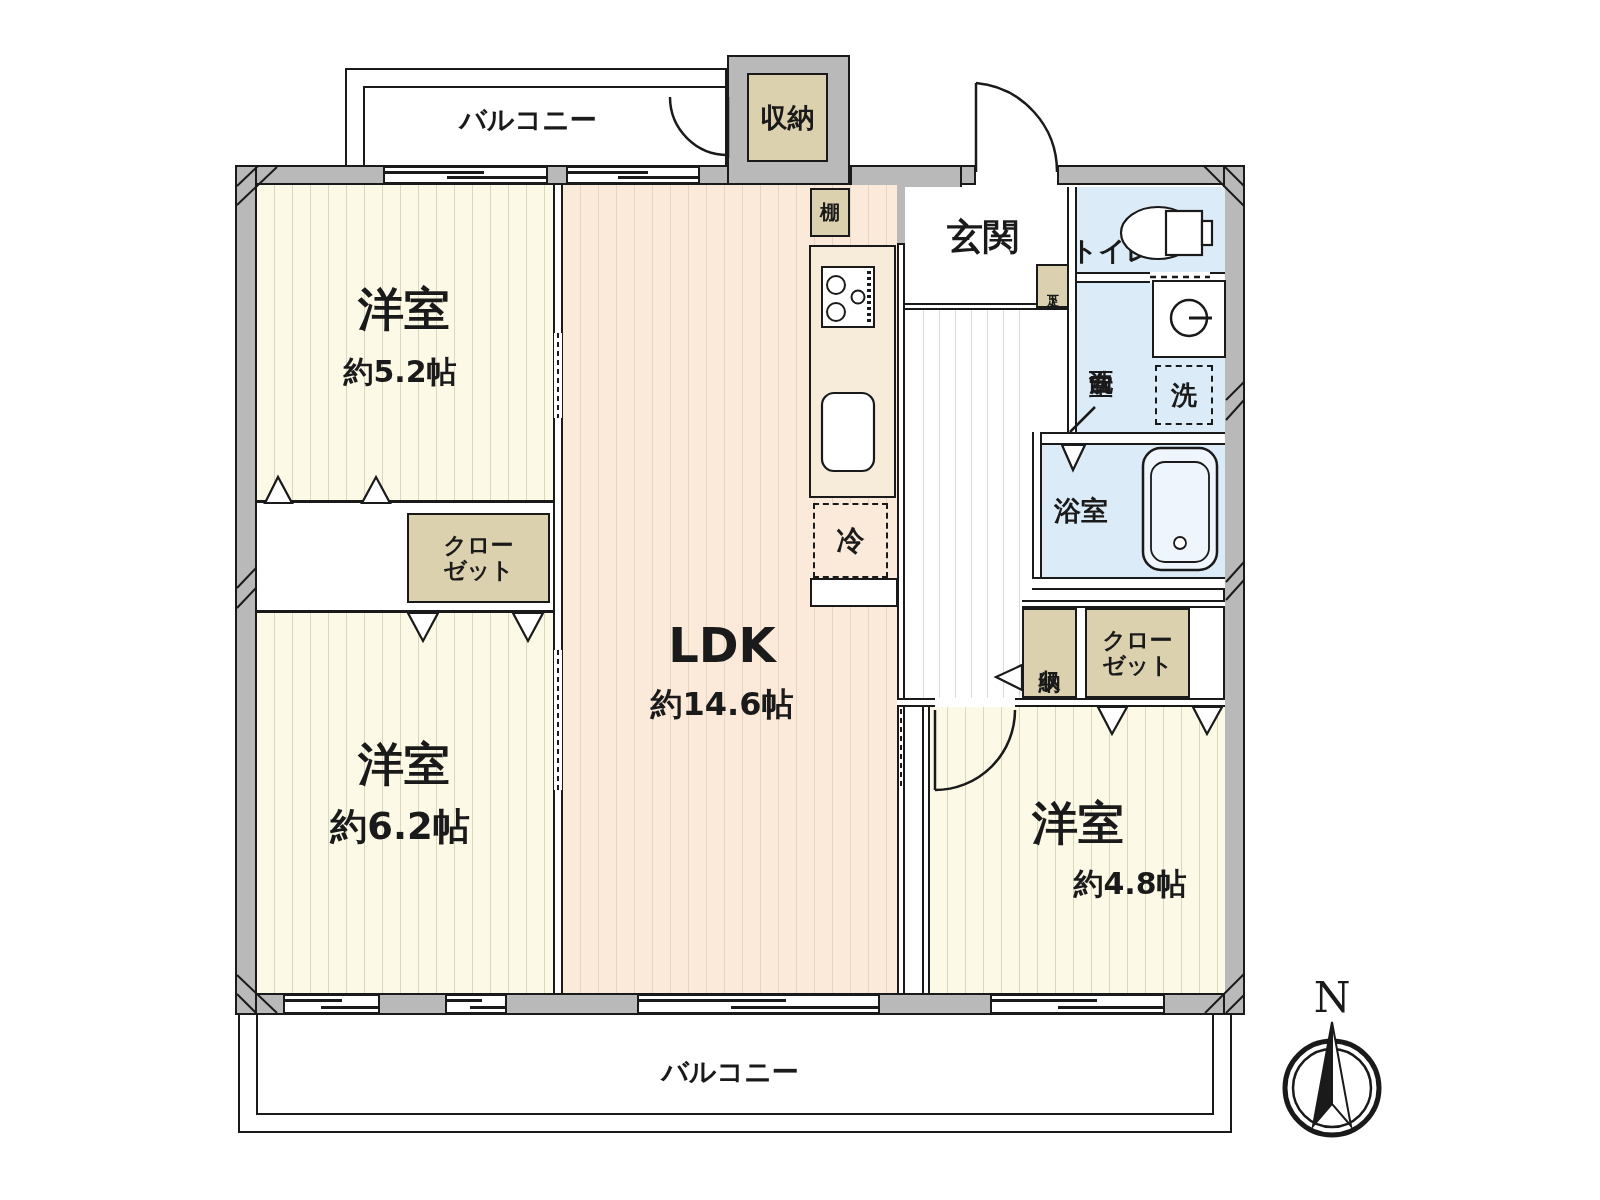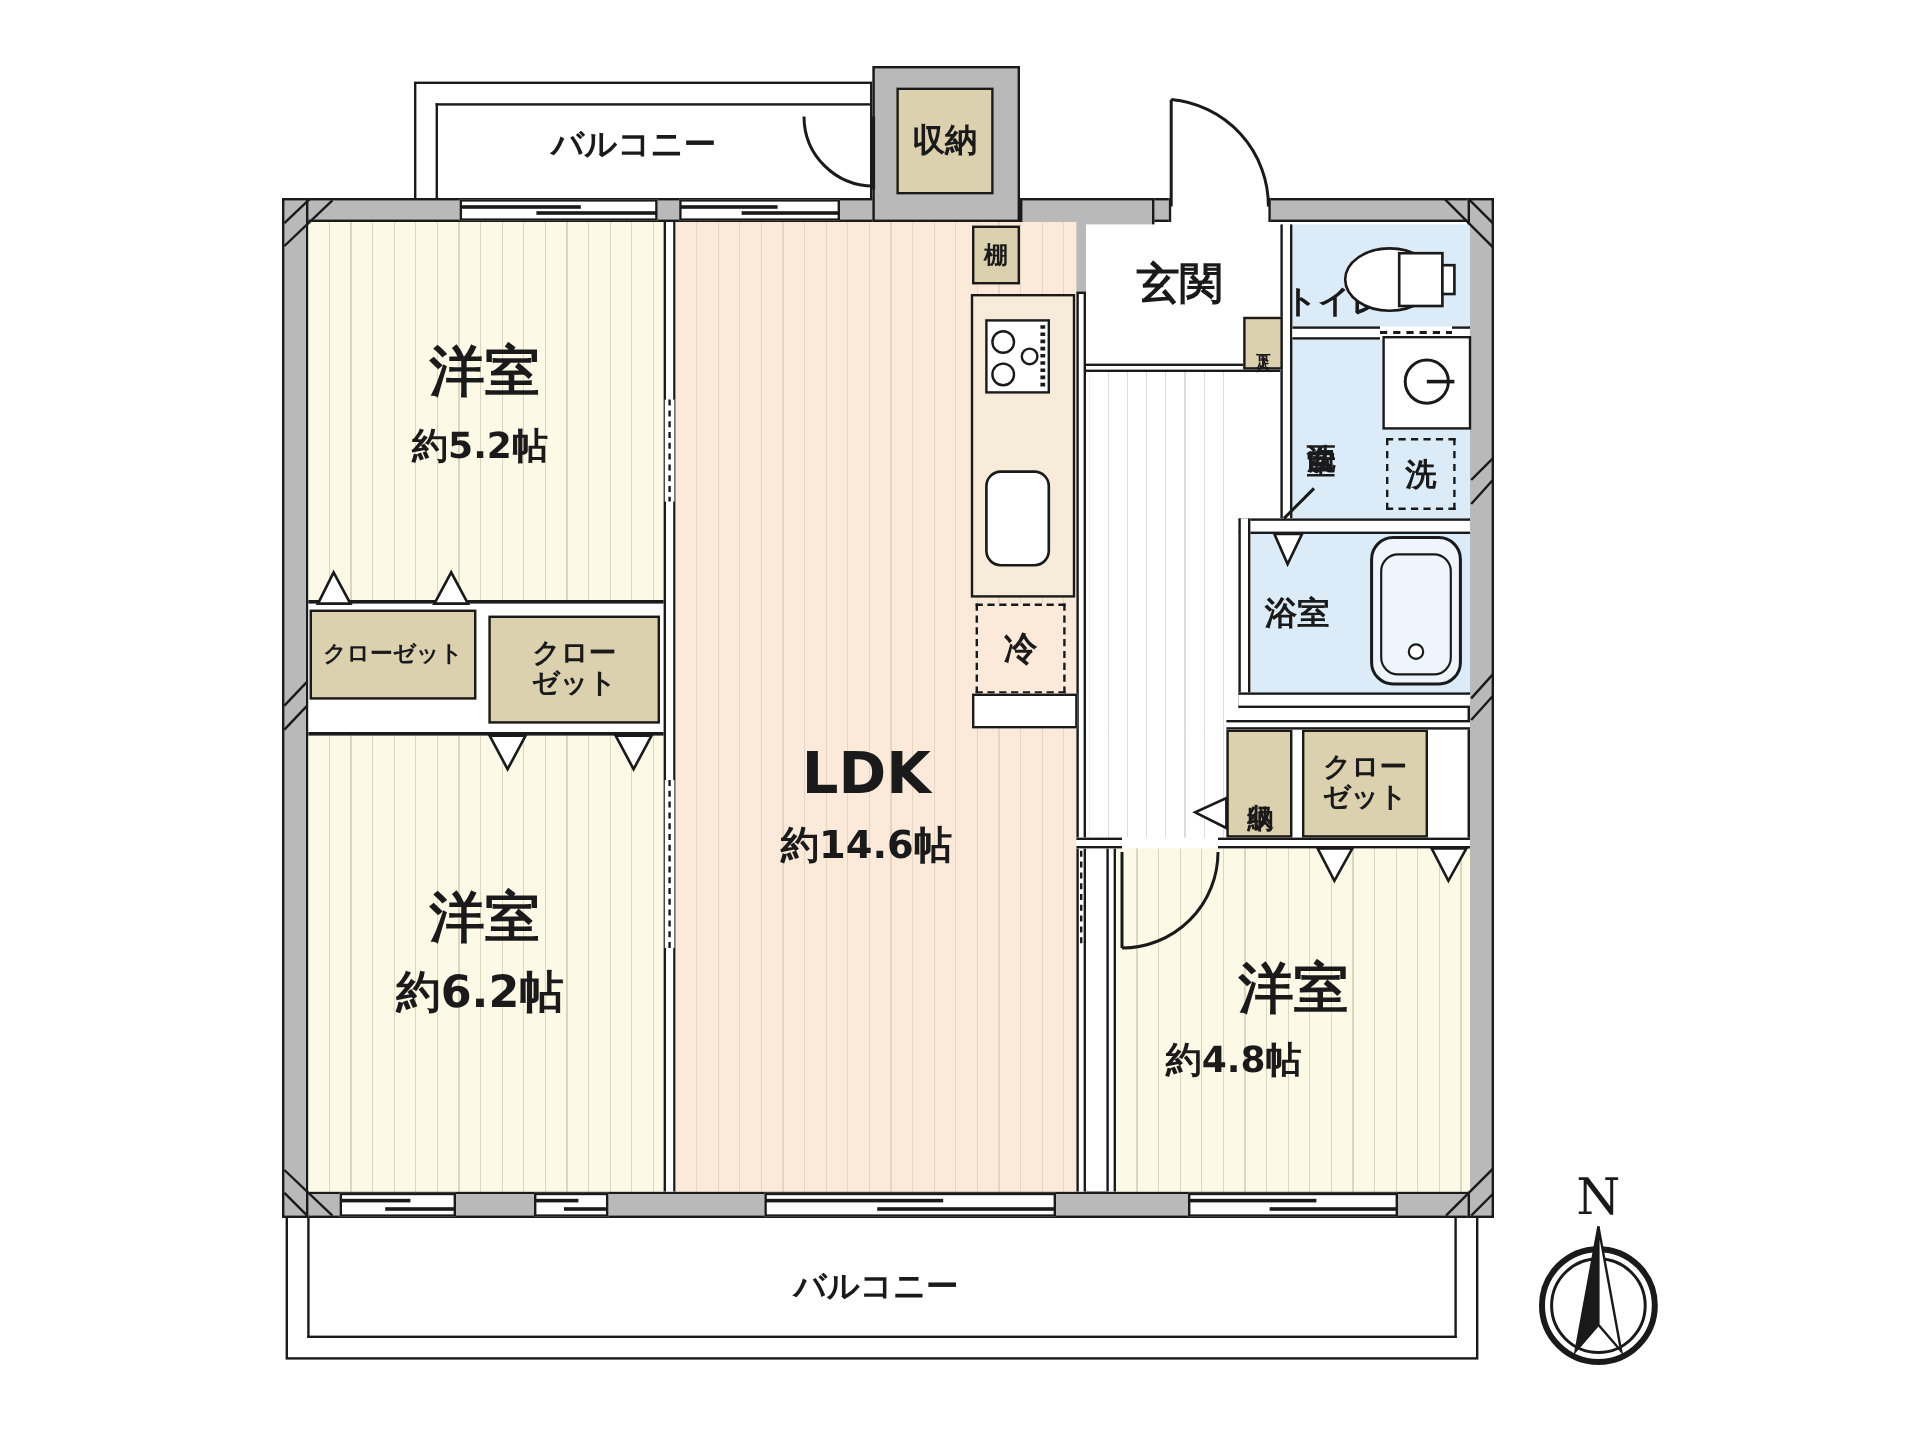--- a/index.html
+++ b/index.html
@@ -112,23 +112,20 @@
 
   <div class="abs tanbox" style="left:747px;top:73px;width:81px;height:89px;font-size:27px;">
     <span>収納</span>
   </div>
   <div class="abs tanbox" style="left:810px;top:188px;width:40px;height:49px;font-size:20px;">
     <span>棚</span>
   </div>
   <div class="abs tanbox" style="left:1036px;top:264px;width:33px;height:44px;font-size:12px;">
     <span class="vtext">下足入</span>
   </div>
-  <div class="abs tanbox" style="left:258px;top:508px;width:139px;height:75px;font-size:19px;">
-    <span>クローゼット</span>
-  </div>
   <div class="abs tanbox" style="left:407px;top:513px;width:143px;height:90px;font-size:23px;">
     <span>クロー
 ゼット</span>
   </div>
   <div class="abs tanbox" style="left:1022px;top:608px;width:55px;height:90px;font-size:22px;">
     <span class="vtext">収納</span>
   </div>
   <div class="abs tanbox" style="left:1085px;top:608px;width:105px;height:90px;font-size:23px;">
     <span>クロー
 ゼット</span>
@@ -137,21 +134,21 @@
     <span>洗</span>
   </div>
 
   <div class="lbl" style="left:528px;top:120px;font-size:27px;font-weight:600;">バルコニー</div>
   <div class="lbl" style="left:730px;top:1072px;font-size:27px;font-weight:600;">バルコニー</div>
   <div class="lbl" style="left:404px;top:310px;font-size:46px;">洋室</div>
   <div class="lbl" style="left:400px;top:372px;font-size:30px;">約5.2帖</div>
   <div class="lbl" style="left:404px;top:765px;font-size:46px;">洋室</div>
   <div class="lbl" style="left:400px;top:827px;font-size:37px;">約6.2帖</div>
   <div class="lbl" style="left:1078px;top:824px;font-size:46px;">洋室</div>
-  <div class="lbl" style="left:1028px;top:884px;font-size:30px;">約4.8帖</div>
+  <div class="lbl" style="left:1130px;top:884px;font-size:30px;">約4.8帖</div>
   <div class="lbl" style="left:722px;top:645px;font-size:48px;">LDK</div>
   <div class="lbl" style="left:722px;top:705px;font-size:32px;">約14.6帖</div>
   <div class="lbl" style="left:983px;top:237px;font-size:36px;">玄関</div>
   <div class="lbl" style="left:1112px;top:251px;font-size:27px;">トイレ</div>
   <div class="lbl vtext" style="left:1101px;top:352px;font-size:24px;">洗面室</div>
   <div class="lbl" style="left:1081px;top:511px;font-size:27px;">浴室</div>
 
   <svg width="1600" height="1200" viewBox="0 0 1600 1200">
 
     <g fill="none" stroke="#1a1a1a" stroke-width="2.5">

